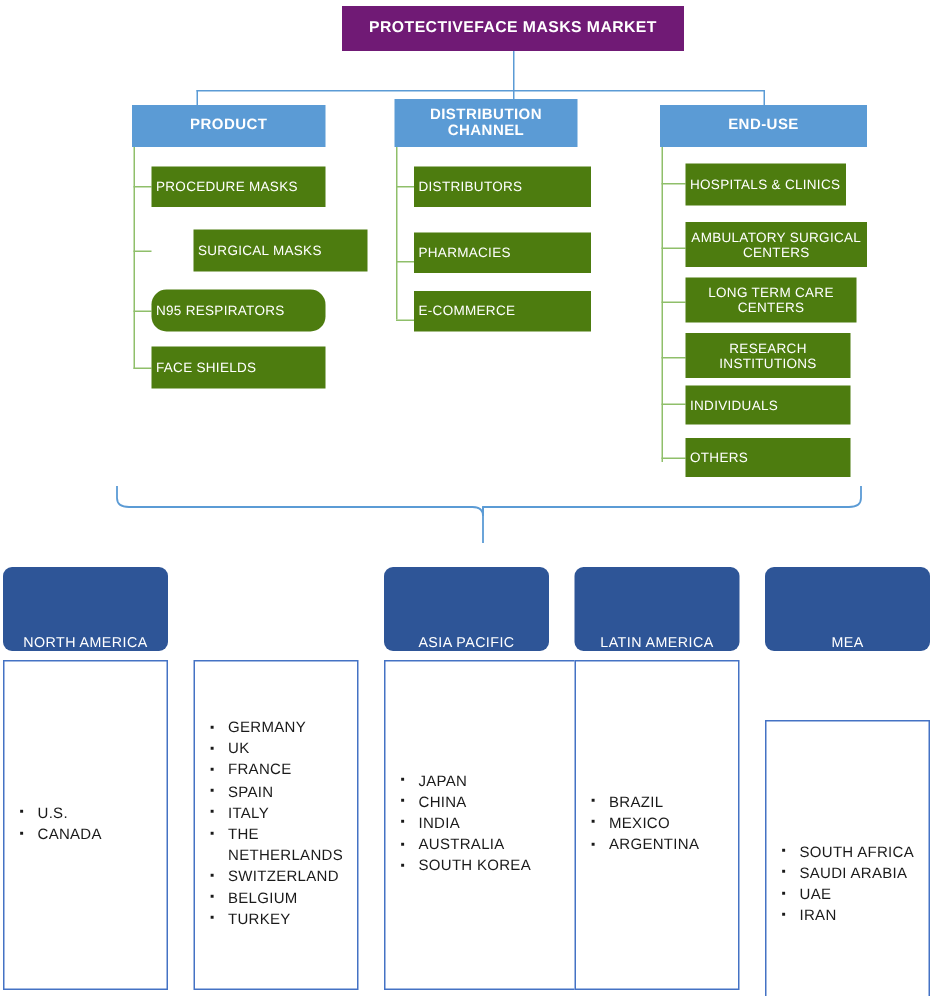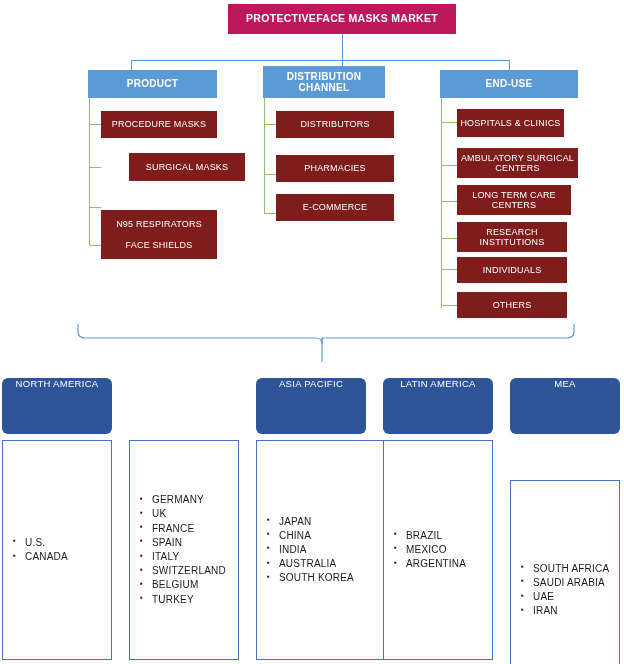--- a/index.html
+++ b/index.html
@@ -19,21 +19,21 @@
     left: 0; top: 0;
     width: 624px;
     height: 664px;
   }
 
   
   .root-box {
     position: absolute;
     left: 228px; top: 4px;
     width: 228px; height: 30px;
-    background: #be185d;
+    background: #701a75;
     display: flex;
     align-items: center;
     justify-content: center;
     box-sizing: border-box;
   }
   .root-box .label {
     color: #ffffff;
     font-size: 10.5px;
     font-weight: bold;
     letter-spacing: 0.3px;
@@ -55,24 +55,24 @@
     font-size: 10px;
     font-weight: bold;
     text-align: center;
     line-height: 1.15;
     letter-spacing: 0.3px;
   }
 
   
   .leaf-box {
     position: absolute;
-    background: #7f1d1d;
+    background: #4d7c0f;
     display: flex;
     align-items: center;
-    justify-content: center;
+    justify-content: flex-start;
     box-sizing: border-box;
   }
   .leaf-box .label {
     color: #ffffff;
     font-size: 9px;
     text-align: center;
     line-height: 1.15;
     letter-spacing: 0.2px;
     padding: 0 3px;
   }
@@ -99,21 +99,21 @@
   }
 
   
   .region-head {
     position: absolute;
     top: 378px;
     height: 56px;
     background: #2e5597;
     border-radius: 6px;
     display: flex;
-    align-items: flex-start;
+    align-items: flex-end;
     justify-content: center;
     box-sizing: border-box;
   }
   .region-head .label {
     color: #ffffff;
     font-size: 9.5px;
     text-align: center;
     letter-spacing: 0.3px;
   }
 
@@ -174,21 +174,21 @@
   <div class="conn-green h" style="left:89px; top:167px; width:12px;"></div>
   <div class="conn-green h" style="left:89px; top:207px; width:12px;"></div>
   <div class="conn-green h" style="left:89px; top:245px; width:12px;"></div>
 
   <div class="leaf-box" style="left:101px; top:111px; width:116px; height:27px;">
     <span class="label">PROCEDURE MASKS</span>
   </div>
   <div class="leaf-box" style="left:101px; top:153px; width:116px; height:28px;margin-left:28px;">
     <span class="label">SURGICAL MASKS</span>
   </div>
-  <div class="leaf-box" style="left:101px; top:210px; width:116px; height:28px;">
+  <div class="leaf-box" style="left:101px; top:193px; width:116px; height:28px;border-radius:10px;">
     <span class="label">N95 RESPIRATORS</span>
   </div>
   <div class="leaf-box" style="left:101px; top:231px; width:116px; height:28px;">
     <span class="label">FACE SHIELDS</span>
   </div>
 
   <div class="cat-head" style="left:263px; top:66px; width:122px; height:32px;">
     <span class="label">DISTRIBUTION CHANNEL</span>
   </div>
   <div class="conn-green v" style="left:264px; top:98px; height:115px;"></div>
@@ -260,20 +260,21 @@
         <li>CANADA</li>
       </ul>
   </div>
   <div class="region-panel" style="left:129px; width:110px;">
     <ul>
         <li>GERMANY</li>
         <li>UK</li>
         <li>FRANCE</li>
         <li>SPAIN</li>
         <li>ITALY</li>
+        <li>THE NETHERLANDS</li>
         <li>SWITZERLAND</li>
         <li>BELGIUM</li>
         <li>TURKEY</li>
       </ul>
   </div>
   <div class="region-panel" style="left:256px; width:134px;">
     <ul>
         <li>JAPAN</li>
         <li>CHINA</li>
         <li>INDIA</li>

